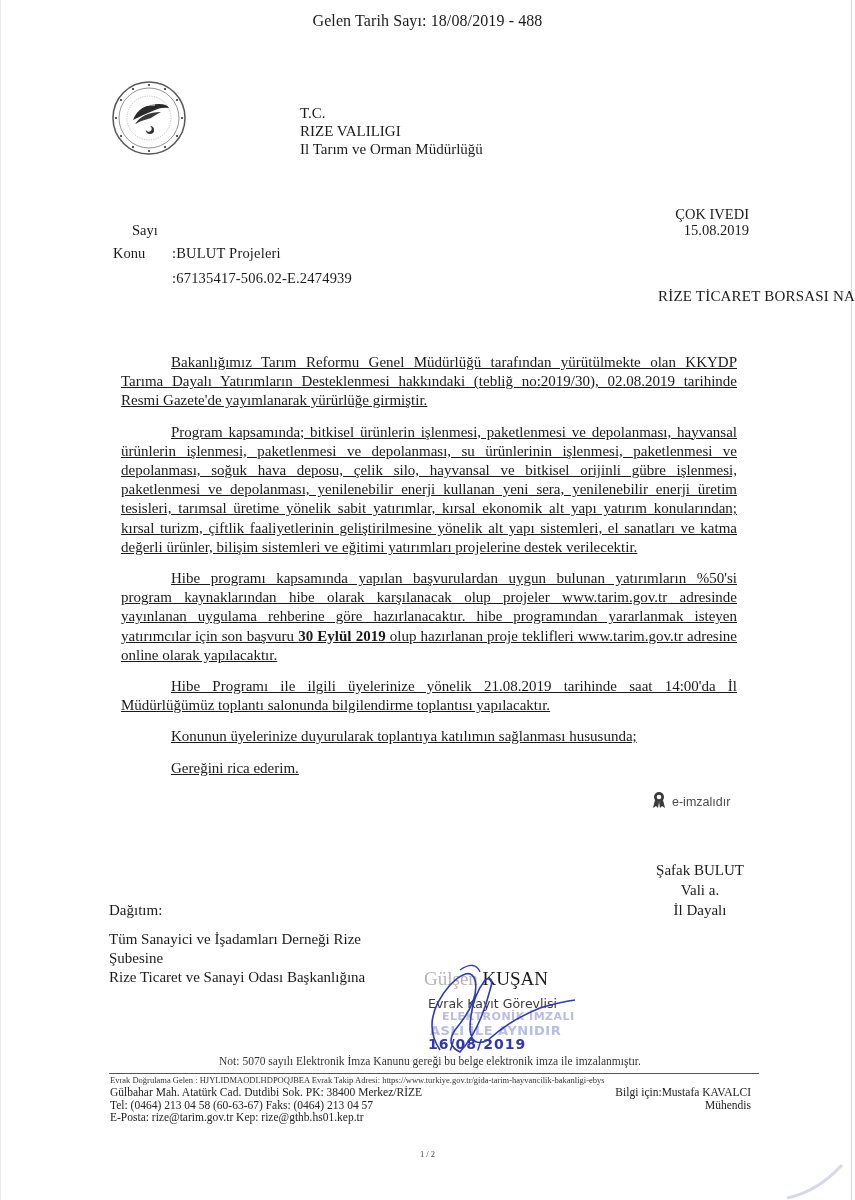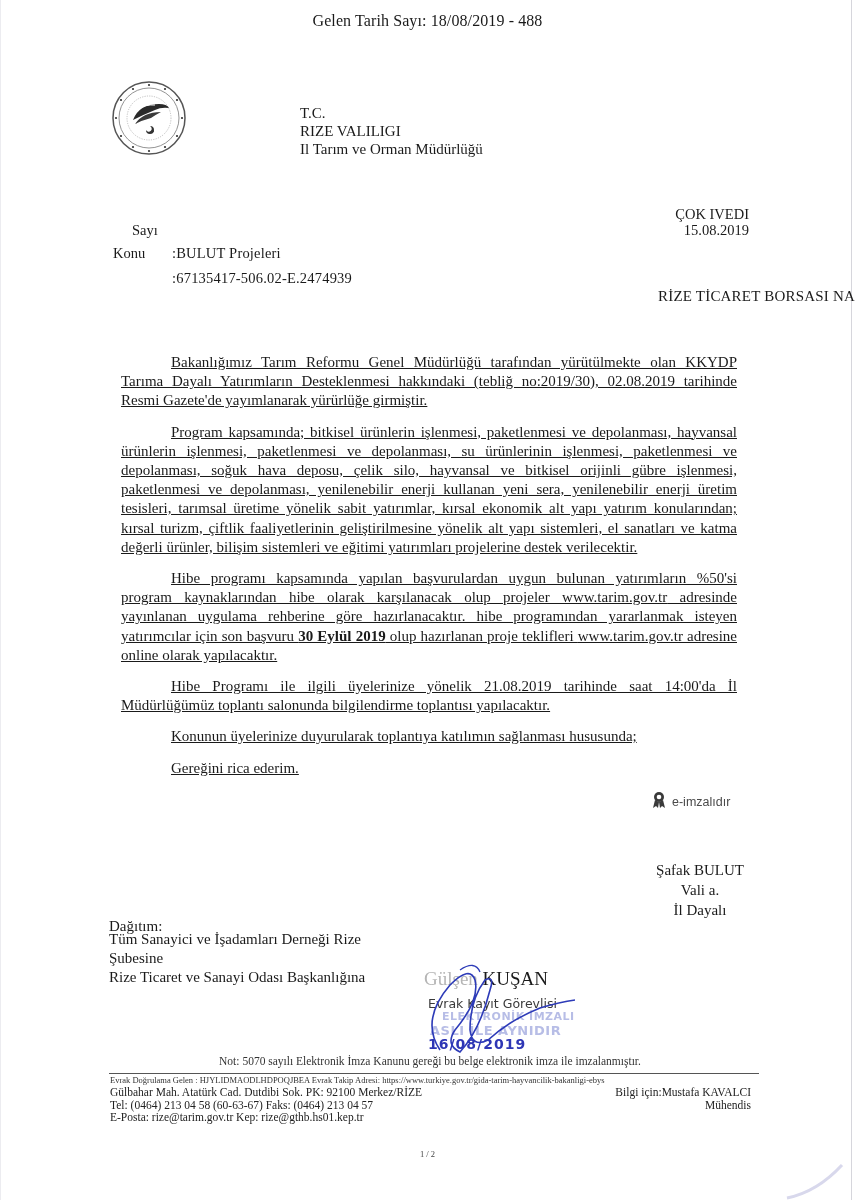--- a/index.html
+++ b/index.html
@@ -23,21 +23,21 @@
   .recipient { left: 0; width: 855px; top: 288px; text-align: right; font-size: 15px; letter-spacing: 0.2px; }
 
   .body-text { left: 109px; width: 640px; top: 341px; font-size: 15px; line-height: 19.2px; text-align: justify; }
   .body-text p { margin: 12px; text-indent: 50px; text-decoration: underline; }
   .link { text-decoration: underline; }
   b { font-weight: bold; }
 
   .esig { left: 652px; top: 791px; font-family: Liberation Sans, sans-serif; font-size: 12.5px; color: #4a4a4a; display:flex; align-items:center; gap:6px; }
   .signer { left: 630px; width: 140px; top: 815px; text-align: center; font-size: 15px; line-height: 20px; margin-top: 45px; }
 
-  .dist-title { left: 109px; top: 902px; font-size: 15px; margin-top: 16px; }
+  .dist-title { left: 109px; top: 902px; font-size: 15px; }
   .dist-list { left: 109px; top: 930px; font-size: 15px; line-height: 19px; }
 
   .stamp-name { left: 424px; top: 968px; font-size: 19px; }
   .stamp-name .faint { color: #b5b5b5; }
   .stamp-role { left: 428px; top: 996px; font-family: "DejaVu Sans", sans-serif; font-size: 12.5px; color: #3a3a3a; }
   .stamp-overlay1 { left: 442px; top: 1010px; font-family: "DejaVu Sans", sans-serif; font-weight: bold; font-size: 11px; color: #b7bde6; letter-spacing: 0.5px; }
   .stamp-overlay2 { left: 430px; top: 1023px; font-family: "DejaVu Sans", sans-serif; font-weight: bold; font-size: 13px; color: #b7bde6; letter-spacing: 0.5px; }
   .stamp-date { left: 428px; top: 1036px; font-family: "DejaVu Sans", sans-serif; font-weight: bold; font-size: 14px; color: #2e36b5; letter-spacing: 1px; }
   .scribble { left: 400px; top: 960px; width: 200px; height: 100px; pointer-events: none; }
 
@@ -144,21 +144,21 @@
 <div class="abs stamp-date">16/08/2019</div>
 <svg class="abs scribble" viewBox="0 0 200 100">
   <path d="M40 90 Q20 60 50 25 Q70 5 75 20 Q80 40 55 70 Q45 85 60 92 Q80 70 90 30 Q95 15 85 20 Q70 40 70 70 Q72 88 88 80 Q110 60 140 48 Q160 42 175 40" fill="none" stroke="#2d3bb8" stroke-width="1.6"></path>
   <path d="M60 10 Q75 0 80 12" fill="none" stroke="#2d3bb8" stroke-width="1.3"></path>
 </svg>
 
 <div class="abs note">Not: 5070 sayılı Elektronik İmza Kanunu gereği bu belge elektronik imza ile imzalanmıştır.</div>
 <div class="abs rule"></div>
 <div class="abs footer-verify">Evrak Doğrulama Gelen : HJYLIDMAODLHDPOQJBEA Evrak Takip Adresi: https://www.turkiye.gov.tr/gida-tarim-hayvancilik-bakanligi-ebys</div>
 <div class="abs footer-addr">
-  <div>Gülbahar Mah. Atatürk Cad. Dutdibi Sok. PK: 92100 Merkez/RİZE</div>
+  <div>Gülbahar Mah. Atatürk Cad. Dutdibi Sok. PK: 38400 Merkez/RİZE</div>
   <div>Tel: (0464) 213 04 58 (60-63-67) Faks: (0464) 213 04 57</div>
   <div>E-Posta: rize@tarim.gov.tr Kep: rize@gthb.hs01.kep.tr</div>
 </div>
 <div class="abs footer-info">
   <div>Bilgi için:Mustafa KAVALCI</div>
   <div>Mühendis</div>
 </div>
 
 <div class="abs page-num">1 / 2</div>
 

